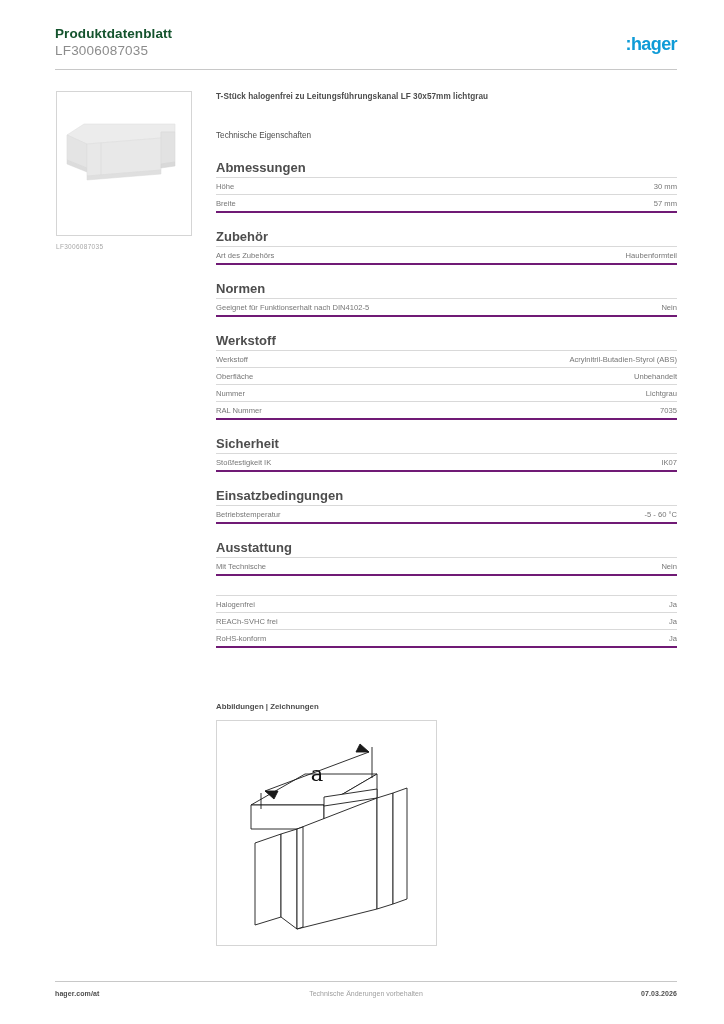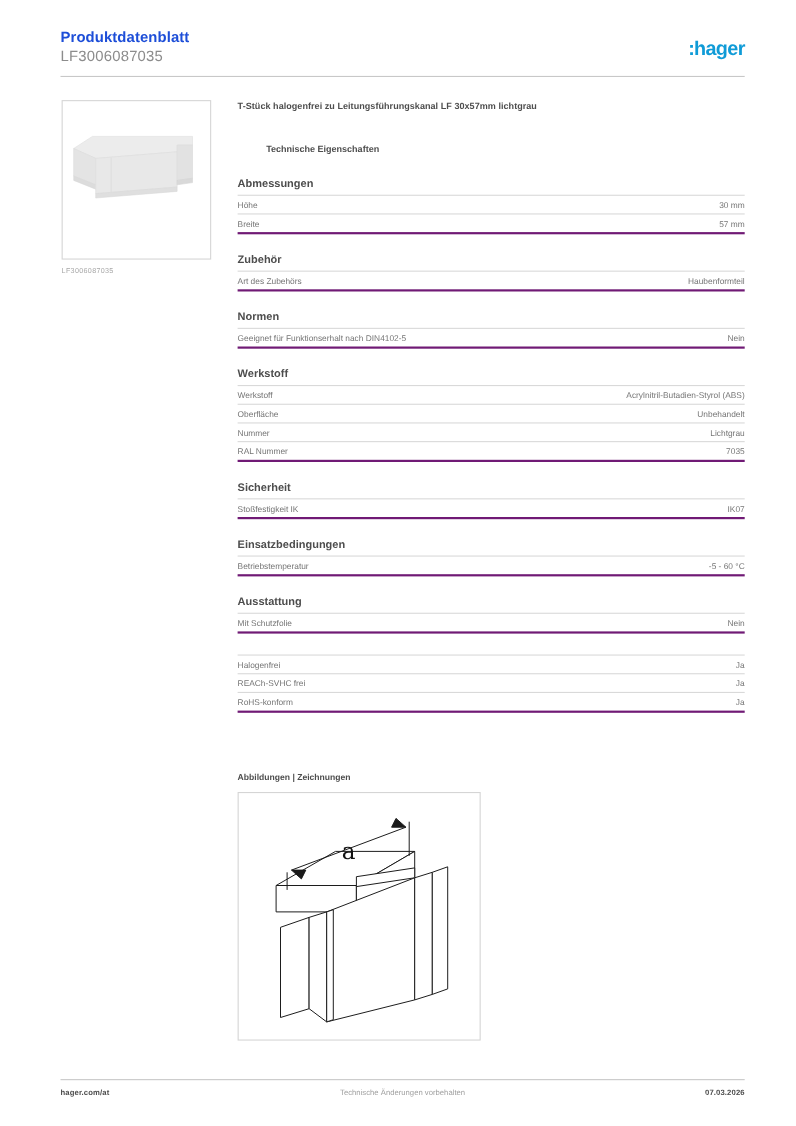--- a/index.html
+++ b/index.html
@@ -30,21 +30,21 @@
     height: 46px;
   }
   .header-titles {
     position: absolute;
     left: 0;
     top: 0;
   }
   .doc-title {
     font-size: 13.5px;
     font-weight: bold;
-    color: #1d4ed8;
+    color: #14532d;
     letter-spacing: 0.1px;
     line-height: 16px;
   }
   .doc-subtitle {
     font-size: 13.5px;
     font-weight: normal;
     color: #8c8c8c;
     line-height: 17px;
     letter-spacing: 0.2px;
   }
@@ -103,39 +103,38 @@
   }
   .product-name {
     font-size: 8.2px;
     font-weight: bold;
     color: #4d4d4d;
     letter-spacing: 0.05px;
     line-height: 11px;
   }
   .section-title {
     font-size: 8.2px;
-    font-weight: bold;
+    font-weight: normal;
     color: #4d4d4d;
     margin-top: 28px;
     line-height: 11px;
-    margin-left: 26px;
   }
 
   
   .spec-group {
     margin-top: 19px;
   }
   .spec-group.first {
     margin-top: 22px;
   }
   .spec-group.gap-large {
     margin-top: 36px;
   }
   .group-head {
-    font-size: 10px;
+    font-size: 13px;
     font-weight: bold;
     color: #4d4d4d;
     padding-bottom: 4px;
     line-height: 10px;
   }
   .spec-row {
     display: flex;
     justify-content: space-between;
     align-items: flex-start;
     border-top: 1px solid #d9d9d9;
@@ -316,21 +315,21 @@
         <div class="spec-group">
           <div class="group-head">Einsatzbedingungen</div>
           <div class="spec-row">
             <div class="spec-label">Betriebstemperatur</div>
             <div class="spec-value">-5 - 60 °C</div>
           </div>
         </div>
         <div class="spec-group">
           <div class="group-head">Ausstattung</div>
           <div class="spec-row">
-            <div class="spec-label">Mit Schutzfolie</div>
+            <div class="spec-label">Mit Technische</div>
             <div class="spec-value">Nein</div>
           </div>
         </div>
         <div class="spec-group">
           <div class="spec-row">
             <div class="spec-label">Halogenfrei</div>
             <div class="spec-value">Ja</div>
           </div>
           <div class="spec-row">
             <div class="spec-label">REACh-SVHC frei</div>

